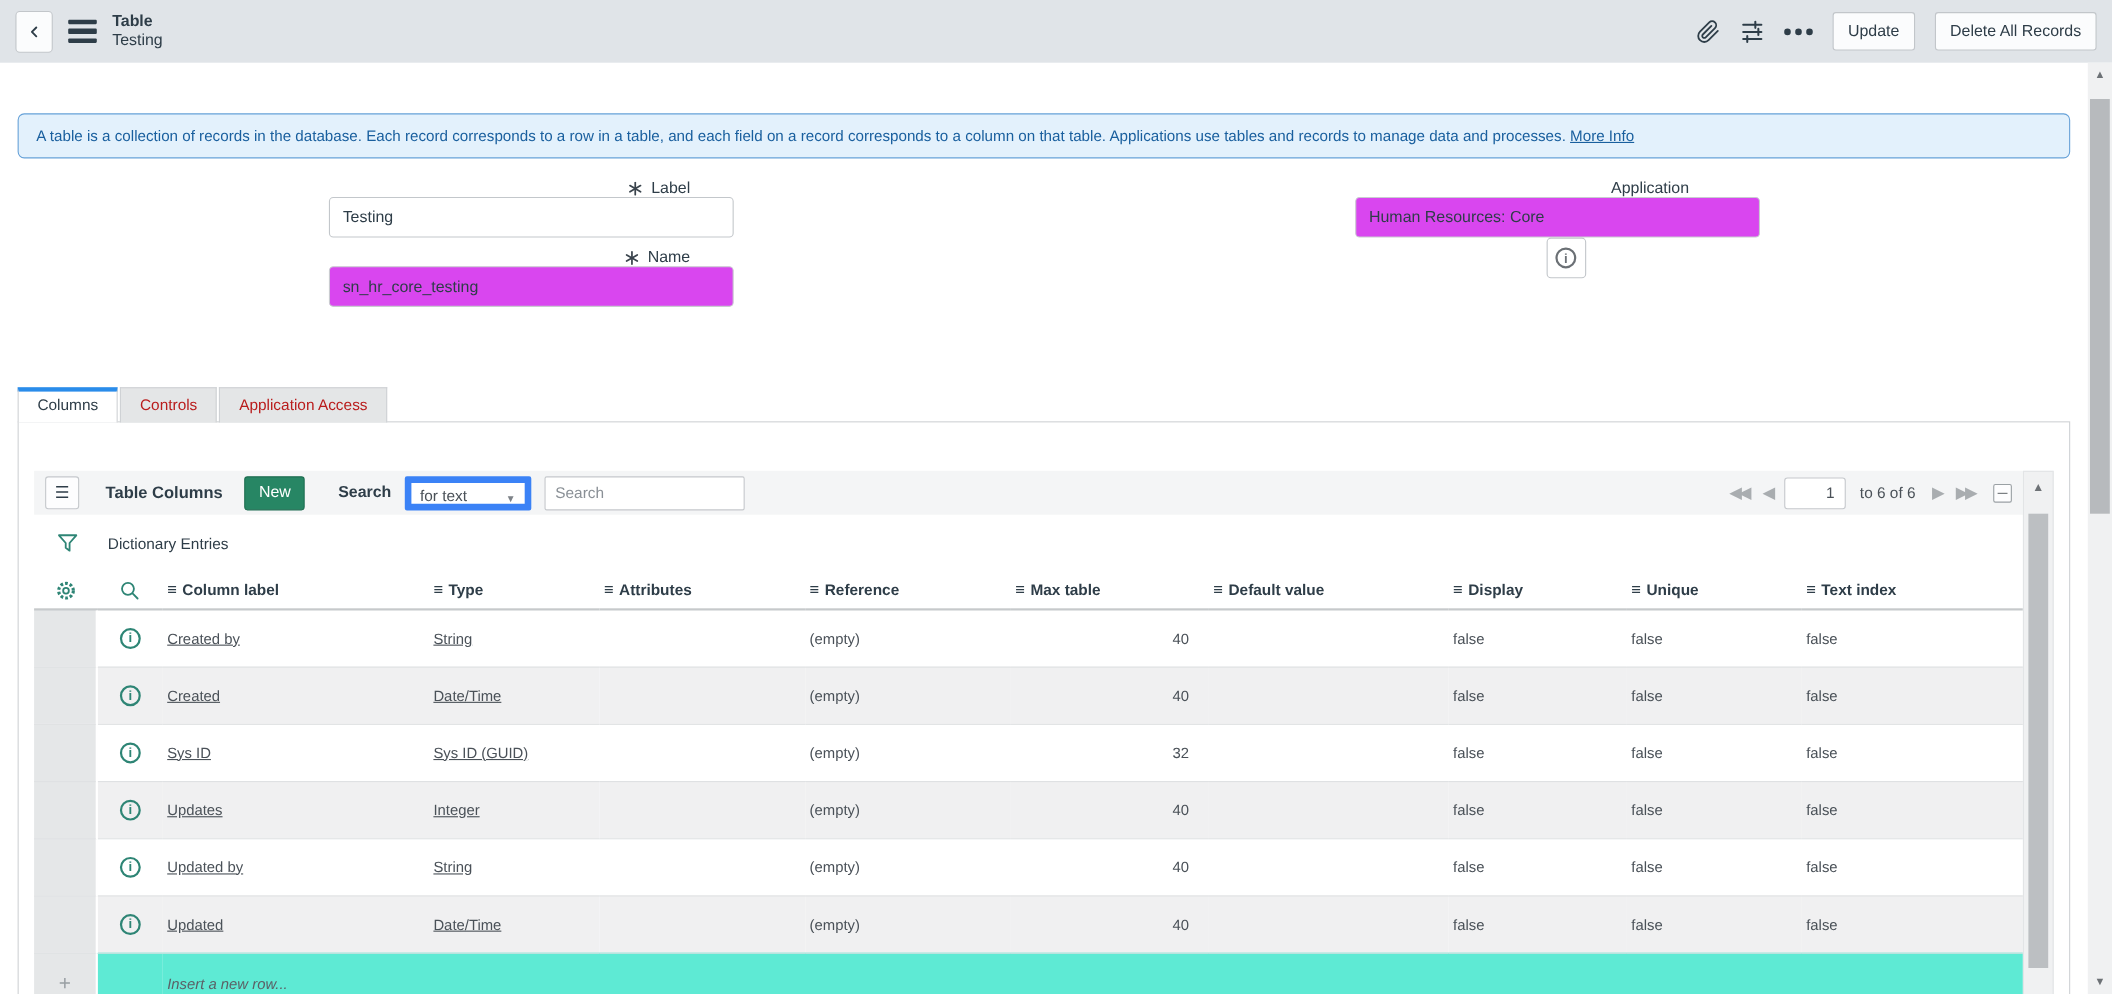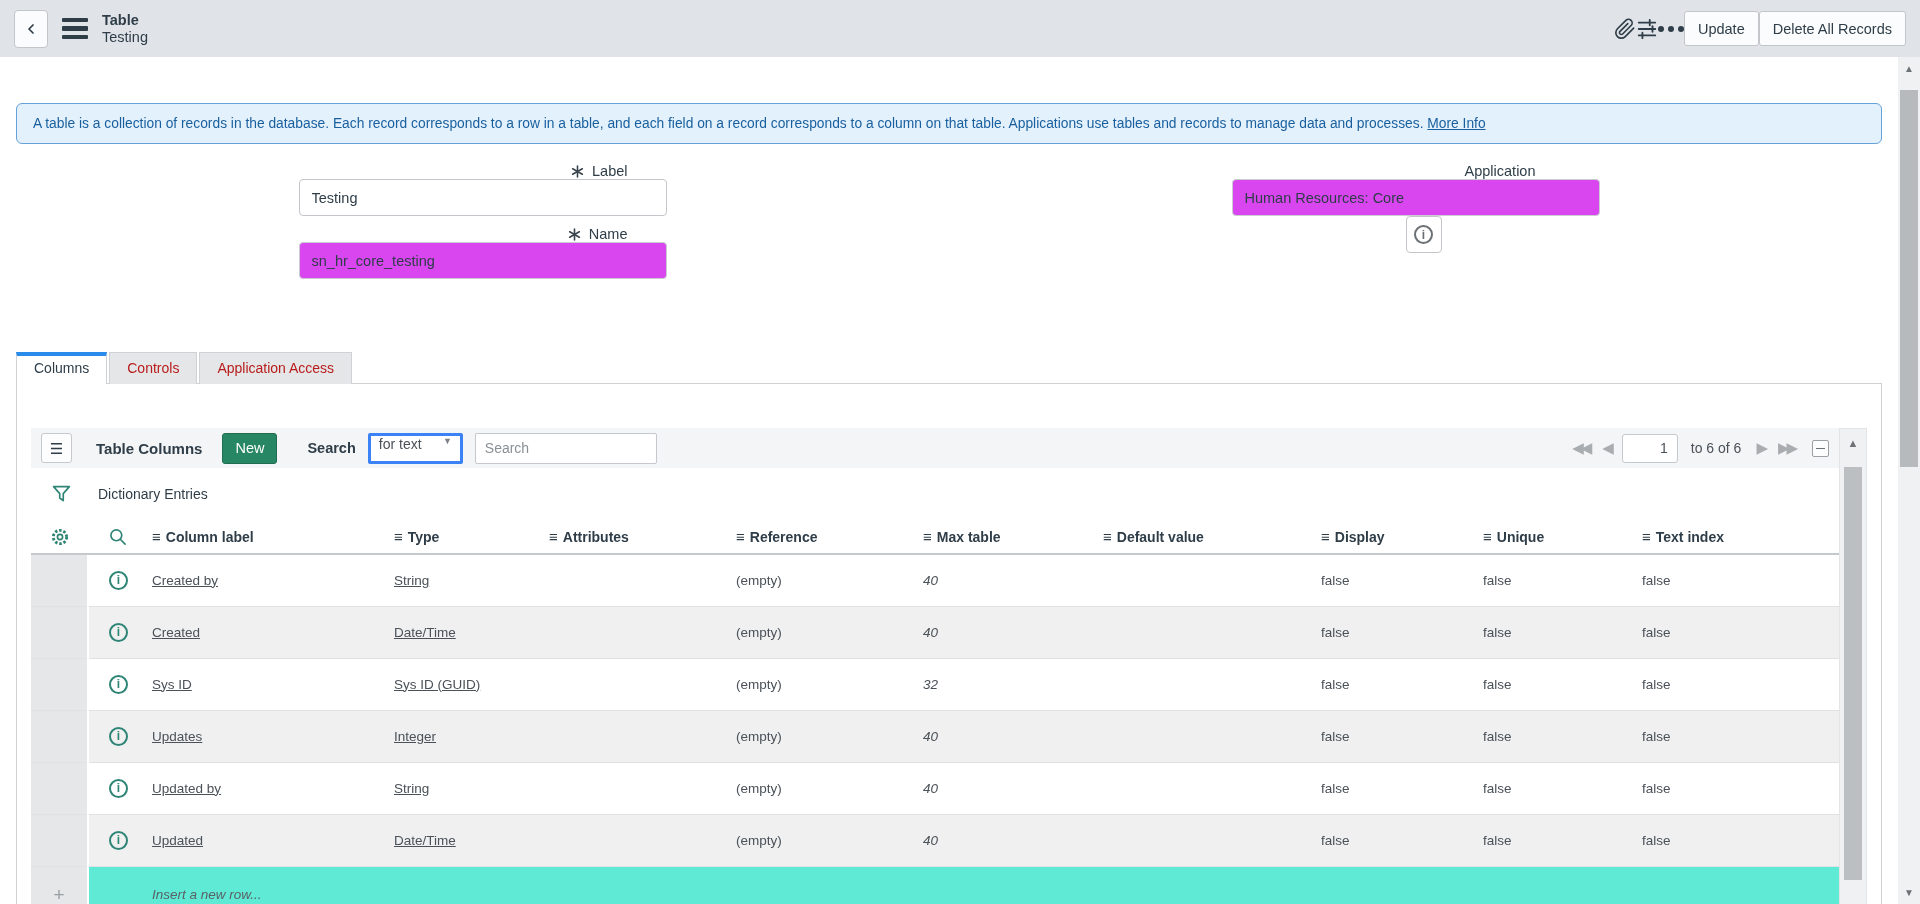--- a/index.html
+++ b/index.html
@@ -9,21 +9,21 @@
   
   .app-header { height:57px; background:#e0e4e8; display:flex; align-items:center;
     padding:0 14px; gap:14px; }
   .back-btn { width:34px; height:38px; background:#fbfcfd; border:1px solid #c2c6ca;
     border-radius:4px; display:flex; align-items:center; justify-content:center; cursor:pointer; }
   .burger { display:flex; flex-direction:column; gap:4px; cursor:pointer; }
   .burger span { width:26px; height:4.5px; background:#2e3d48; border-radius:1px; }
   .title-block { line-height:1.15; }
   .title-block .t1 { font-weight:bold; font-size:14.5px; }
   .title-block .t2 { font-size:14.5px; }
-  .header-right { margin-left:auto; display:flex; align-items:center; }
+  .header-right { margin-left:auto; display:flex; align-items:center; gap:18px; }
   .icon-btn { background:none; border:none; cursor:pointer; display:flex; align-items:center; }
   .dots { display:flex; gap:4px; }
   .dots i { width:6px; height:6px; border-radius:50%; background:#2e3d48; display:block; }
   .hdr-btn { height:35px; padding:0 13px; background:#fbfcfd; border:1px solid #c2c6ca;
     border-radius:3px; font-size:14.5px; color:#2e3d48; cursor:pointer;
     font-family:"Liberation Sans", sans-serif; }
 
   
   .page { display:flex; height:847px; }
   .content { flex:1; overflow:hidden; padding:0 16px; }
@@ -78,22 +78,22 @@
 
   .list-hdr { height:40px; background:#f4f5f6; display:flex; align-items:center;
     padding:0 10px; gap:12px; }
   .list-menu-btn { width:31px; height:30px; background:#fdfdfe; border:1px solid #c5c8cc;
     border-radius:3px; font-size:15px; color:#2e3d48; cursor:pointer; line-height:1; }
   .list-title { font-weight:bold; font-size:15px; margin:0 8px 0 12px; }
   .new-btn { background:#278664; color:#fff; border:1px solid #1f6e52; border-radius:3px;
     height:31px; padding:0 12px; font-size:14.5px; cursor:pointer;
     font-family:"Liberation Sans", sans-serif; }
   .search-lbl { font-weight:bold; font-size:14.5px; margin-left:18px; }
-  .sel { height:31px; width:95px; border:3px solid #3b82f6; border-radius:2px; background:#fff;
-    display:flex; align-items:flex-start; justify-content:space-between; padding:0 8px;
+  .sel { height:31px; width:115px; border:6px solid #3b82f6; border-radius:2px; background:#fff;
+    display:flex; align-items:flex-end; justify-content:space-between; padding:0 8px;
     font-size:14px; color:#4a5158; cursor:pointer; }
   .sel .car { font-size:9px; color:#7d8288; }
   .search-inp { height:31px; width:182px; border:1px solid #c5c8cc; border-radius:2px;
     padding:0 9px; font-size:14px; font-family:"Liberation Sans", sans-serif; color:#2e3d48; }
   .search-inp::placeholder { color:#8a9096; }
 
   .pager { margin-left:auto; display:flex; align-items:center; gap:9px; }
   .pg-arr { background:none; border:none; color:#a9adb0; font-size:15px; letter-spacing:-3px;
     cursor:pointer; padding:0 2px; }
   .pg-input { width:56px; height:29px; border:1px solid #c5c8cc; border-radius:3px;
@@ -113,21 +113,21 @@
   table.cols { width:100%; border-collapse:collapse; table-layout:fixed; }
   table.cols th { font-size:14px; font-weight:bold; text-align:left; height:34px;
     border-bottom:2px solid #c6c9cb; padding:0 4px; white-space:nowrap; }
   table.cols th .hb { font-size:15px; margin-right:5px; color:#2e3d48; }
   table.cols td { height:52px; font-size:13.5px; color:#4a5158; padding:0 4px;
     border-bottom:1px solid #dfe1e3; vertical-align:middle; white-space:nowrap; }
   tr.even td { background:#f0f0f1; }
   td.gutter { background:#e5e7e8 !important; border-right:2px solid #fff; }
   td.info-cell, th.icon-th { text-align:center !important; }
   .cell-link { text-decoration:underline; color:#4a5158; cursor:pointer; }
-  td.num { text-align:left; padding-right:18px !important;font-style:italic; }
+  td.num { text-align:right; padding-right:18px !important; }
   tr.insert-row td { background:#5eead4; height:57px; border-bottom:none; }
   tr.insert-row td.gutter { background:#e5e7e8 !important; }
   .plus { color:#9aa0a4; font-size:19px; display:block; text-align:center; }
   .insert-text { font-style:italic; color:#5b6066; font-size:13.5px; }
 
   svg.ic { display:block; }
 </style>
 </head>
 <body>
 

